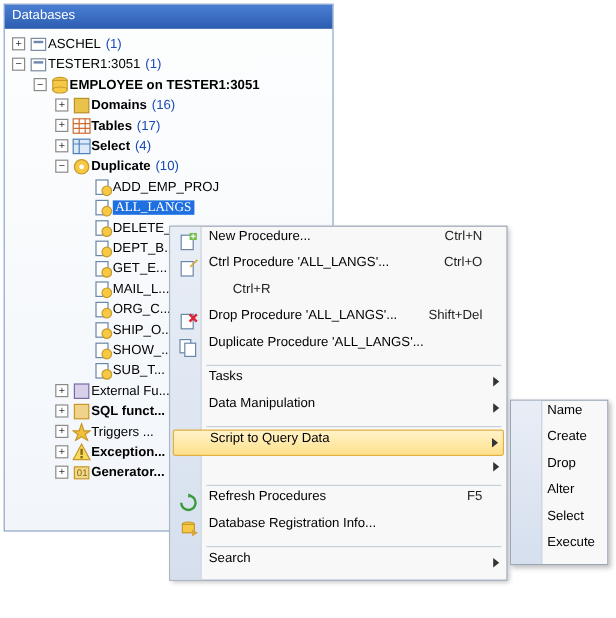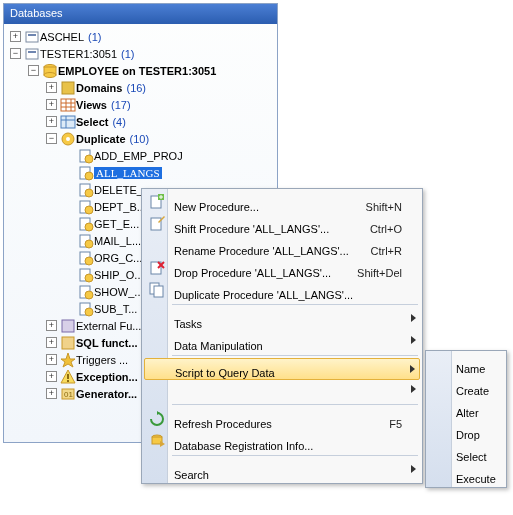--- a/index.html
+++ b/index.html
@@ -35,30 +35,30 @@
     content:""; position:absolute; left:0; top:0; height:100%;
   }
 
   
   .menu {
     position:absolute; background:#f8f8f8; border:1px solid #9aa7b8;
     box-shadow: 2px 2px 4px rgba(0,0,0,0.25);
     padding:2px;
   }
   .menu .gutter { position:absolute; left:0; top:0; bottom:0; width:26px; background: linear-gradient(#e9eef6,#d5dfee); border-right:1px solid #c6cfdc;}
-  .mi { display:flex; align-items:flex-end; height:22px; position:relative; padding-left:30px; padding-right:18px; cursor:default; }
+  .mi { display:flex; align-items:flex-start; height:22px; position:relative; padding-left:30px; padding-right:18px; cursor:default; }
   .mi.hl { background: linear-gradient(#fff3c9,#ffe08a); border:1px solid #e3b13b; border-radius:2px; height:22px; margin:-1px 0; }
   .mi .txt { flex:1; white-space:nowrap; }
   .mi .sc { color:#222; margin-left:20px; white-space:nowrap; }
   .mi .arrow { position:absolute; right:4px; top:6px; width:0;height:0;border-top:4px solid transparent;border-bottom:4px solid transparent;border-left:5px solid #333; }
   .mi .micon { position:absolute; left:5px; top:3px; width:16px; height:16px; display:flex; align-items:center; justify-content:center; }
   .sep { height:1px; background:#c6cfdc; margin:3px 2px 3px 28px; }
 
   .menu.main { left:141px; top:188px; width:282px; }
-  .menu.sub  { left:425px; top:350px; width:82px; }
+  .menu.sub  { left:425px; top:333px; width:82px; }
   .menu.sub .mi { padding-left:28px; padding-right:8px; }
 
   
   svg { display:block; }
 </style>
 </head>
 <body>
 
 <div class="panel">
   <div class="panel-title">Databases</div>
@@ -120,21 +120,21 @@
       <span class="exp">+</span>
       <span class="icon">
         <svg width="16" height="16">
             <rect x="1" y="2" width="14" height="12" fill="#fff" stroke="#cc6b2d"></rect>
             <line x1="1" y1="6" x2="15" y2="6" stroke="#cc6b2d"></line>
             <line x1="1" y1="10" x2="15" y2="10" stroke="#cc6b2d"></line>
             <line x1="6" y1="2" x2="6" y2="14" stroke="#cc6b2d"></line>
             <line x1="11" y1="2" x2="11" y2="14" stroke="#cc6b2d"></line>
           </svg>
       </span>
-      <span class="label" style="font-weight:bold">Views</span>
+      <span class="label" style="font-weight:bold">Tables</span>
       <span class="count">(17)</span>
     </div>
 
     <div class="row">
       <span class="ind" style="width:40px"></span>
       <span class="exp">+</span>
       <span class="icon">
         <svg width="16" height="16">
             <rect x="1" y="2" width="14" height="12" fill="#dceaf7" stroke="#4d7fbc"></rect>
             <line x1="1" y1="6" x2="15" y2="6" stroke="#4d7fbc"></line>
@@ -338,36 +338,35 @@
   <div class="mi">
     <span class="micon">
       <svg width="16" height="16">
           <rect x="2" y="2" width="10" height="12" fill="#fff" stroke="#6a86a8"></rect>
           <rect x="9" y="0" width="6" height="6" fill="#6fbf4a"></rect>
           <line x1="12" y1="1" x2="12" y2="5" stroke="#fff"></line>
           <line x1="10" y1="3" x2="14" y2="3" stroke="#fff"></line>
         </svg>
     </span>
     <span class="txt">New Procedure...</span>
-    <span class="sc">Shift+N</span>
+    <span class="sc">Ctrl+N</span>
   </div>
 
   <div class="mi">
     <span class="micon">
       <svg width="16" height="16">
           <rect x="2" y="2" width="10" height="12" fill="#fff" stroke="#6a86a8"></rect>
           <polygon points="9,6 15,0 16,1 10,7" fill="#d8a63a"></polygon>
         </svg>
     </span>
-    <span class="txt">Shift Procedure 'ALL_LANGS'...</span>
+    <span class="txt">Ctrl Procedure 'ALL_LANGS'...</span>
     <span class="sc">Ctrl+O</span>
   </div>
 
   <div class="mi">
-    <span class="txt">Rename Procedure 'ALL_LANGS'...</span>
     <span class="sc">Ctrl+R</span>
   </div>
 
   <div class="mi">
     <span class="micon">
       <svg width="16" height="16">
           <rect x="2" y="2" width="10" height="12" fill="#fff" stroke="#6a86a8"></rect>
           <line x1="9" y1="2" x2="15" y2="8" stroke="#d23" stroke-width="2"></line>
           <line x1="15" y1="2" x2="9" y2="8" stroke="#d23" stroke-width="2"></line>
         </svg>
@@ -443,24 +442,24 @@
 
 <div class="menu sub">
   <div class="gutter"></div>
   <div class="mi">
       <span class="txt">Name</span>
     </div>
   <div class="mi">
       <span class="txt">Create</span>
     </div>
   <div class="mi">
+      <span class="txt">Drop</span>
+    </div>
+  <div class="mi">
       <span class="txt">Alter</span>
     </div>
   <div class="mi">
-      <span class="txt">Drop</span>
-    </div>
-  <div class="mi">
       <span class="txt">Select</span>
     </div>
   <div class="mi">
       <span class="txt">Execute</span>
     </div>
 </div>
 
 </body></html>

